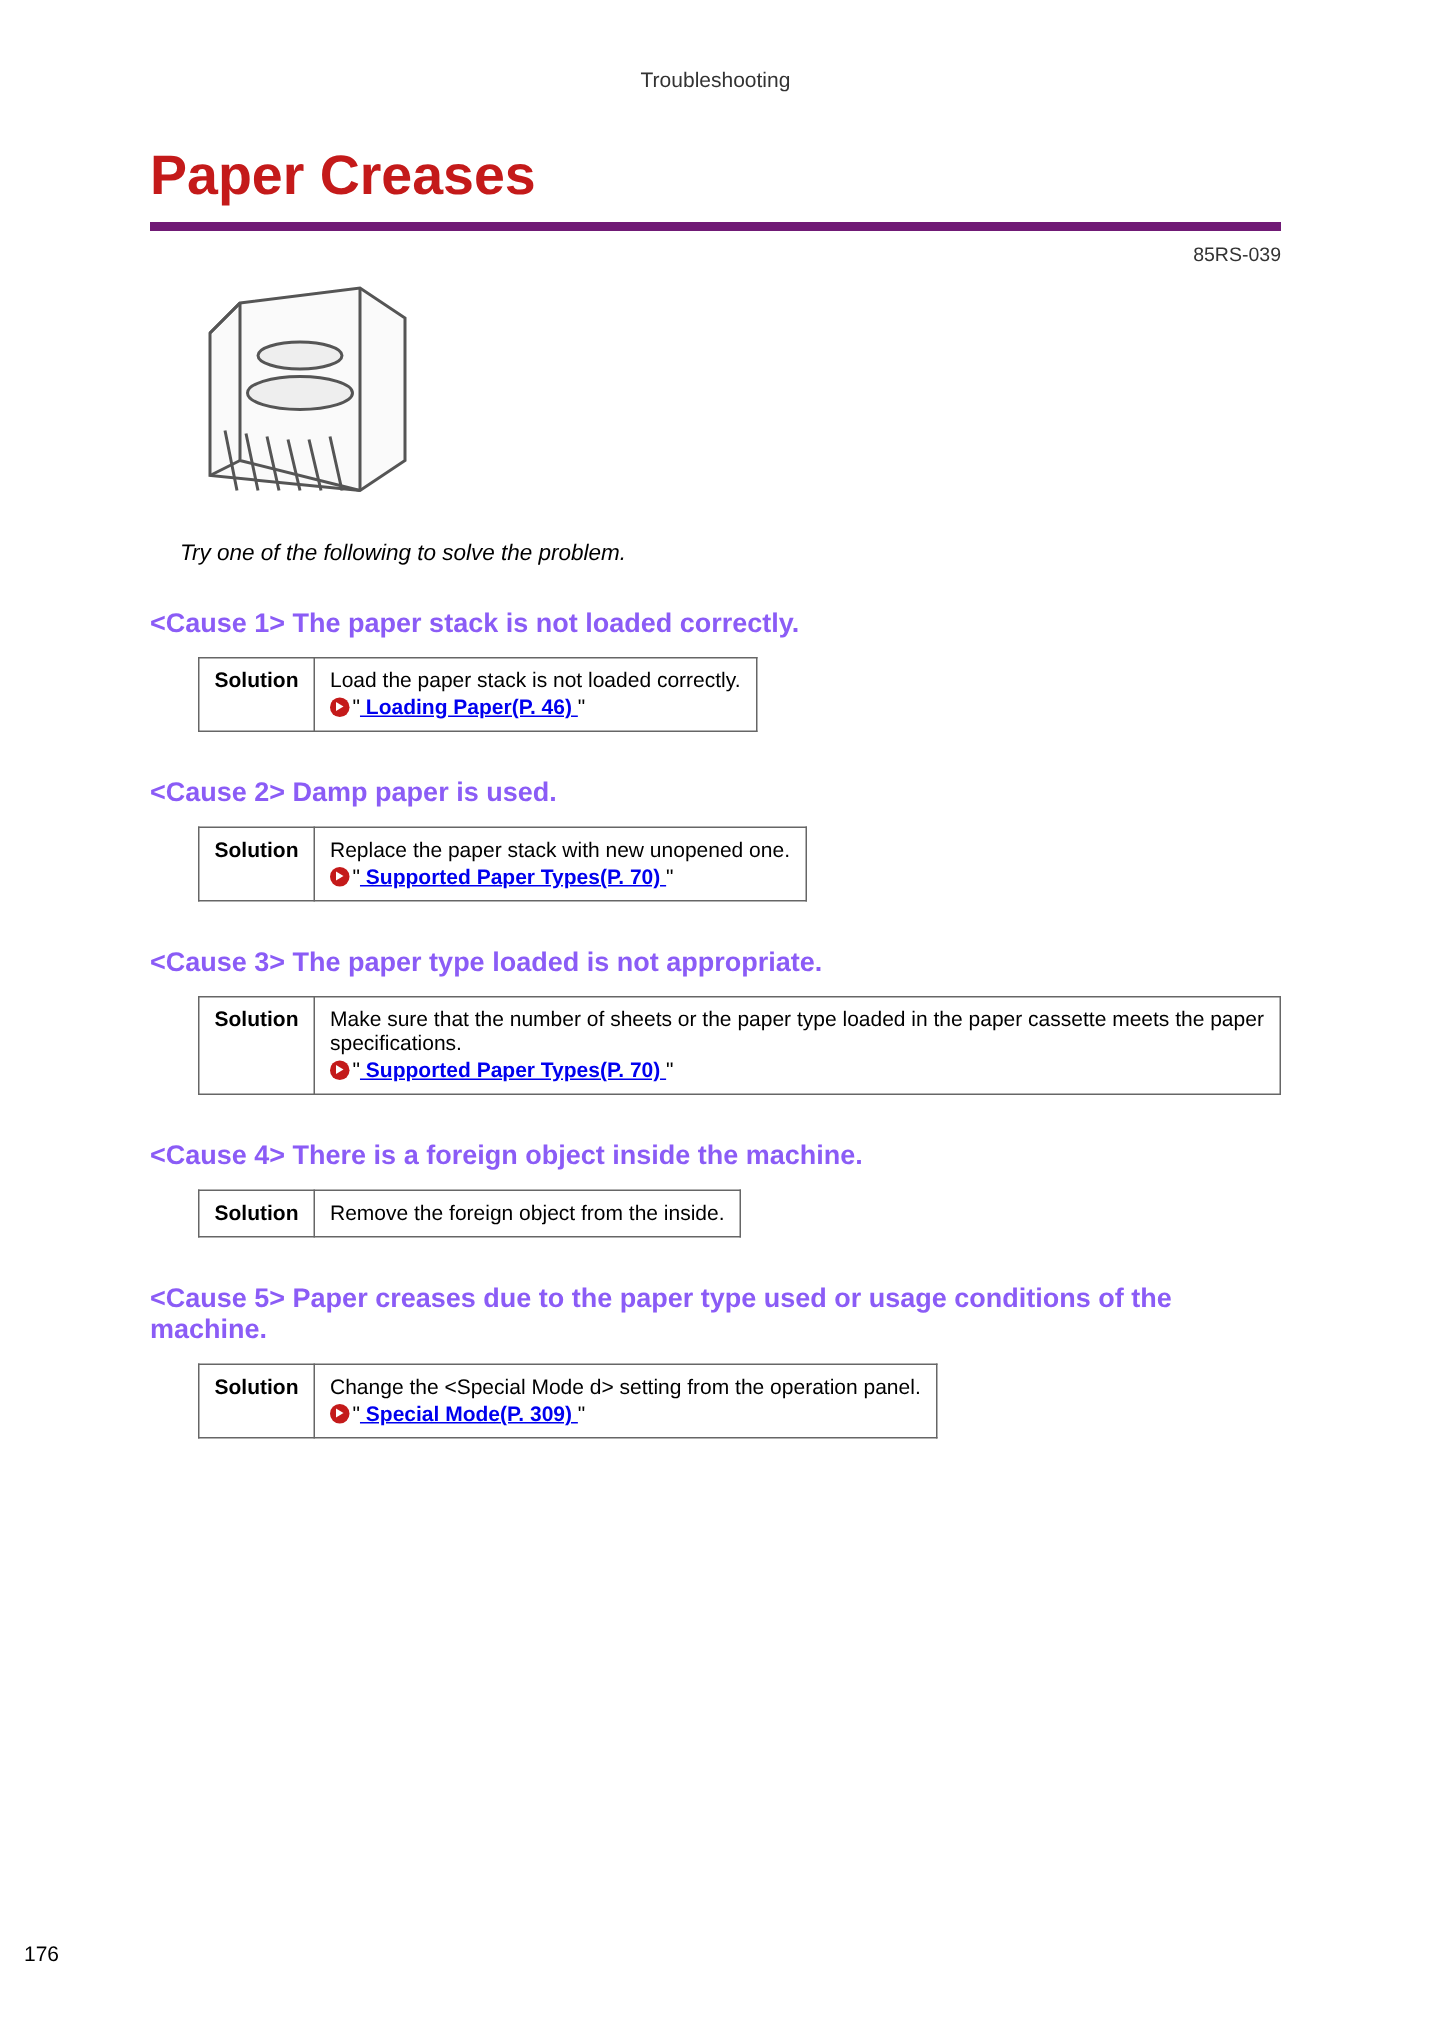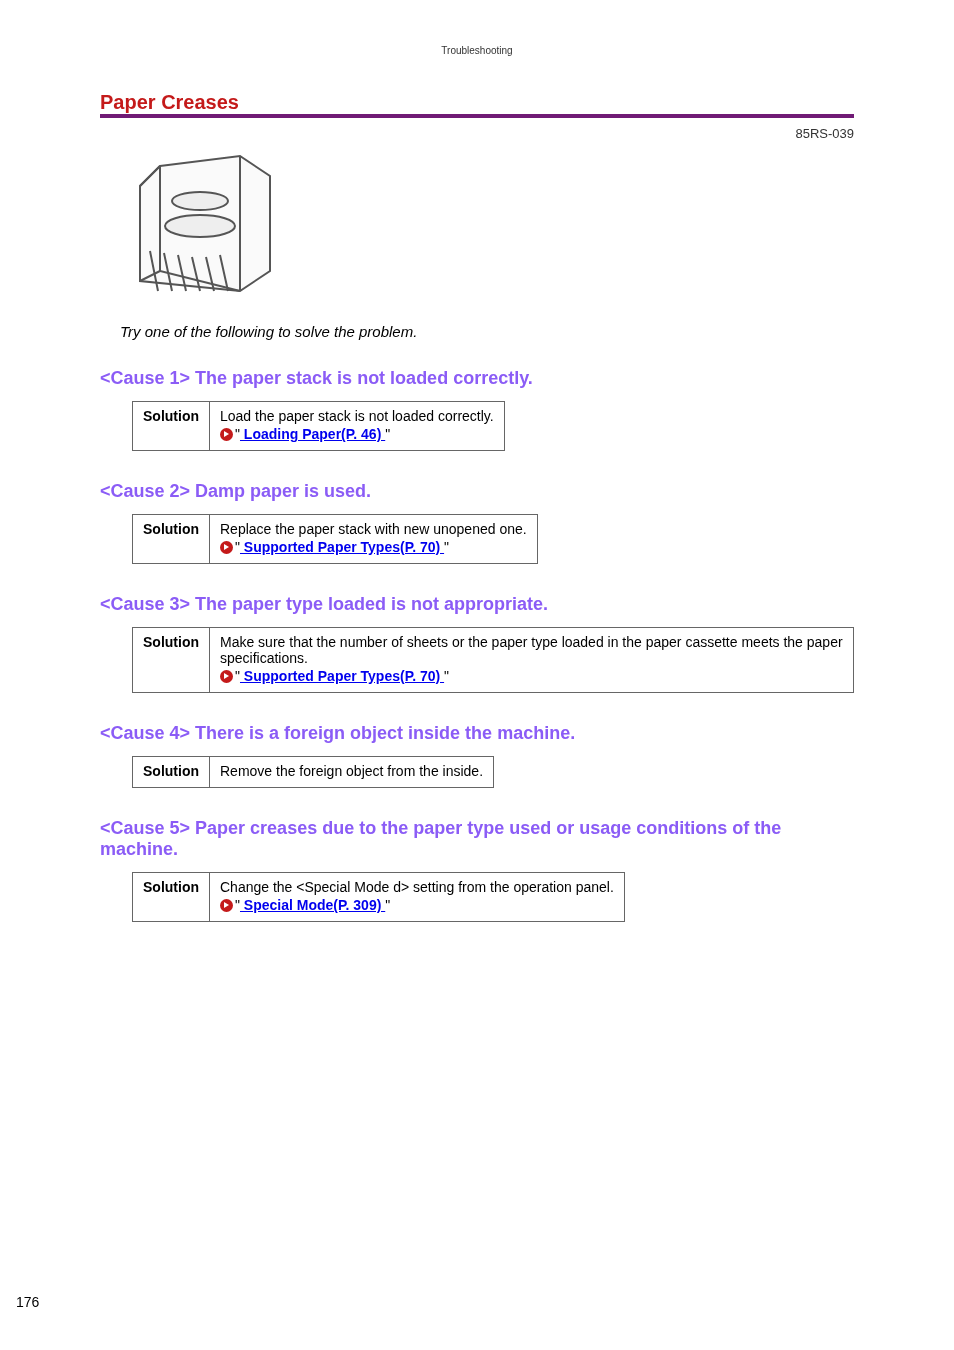--- a/index.html
+++ b/index.html
@@ -9,30 +9,30 @@
     font-family: "Segoe UI", Arial, sans-serif;
     color: #000;
     position: relative;
     background: #fff;
   }
   .page {
     padding: 45px 100px 0 100px;
   }
   .breadcrumb {
     text-align: center;
-    font-size: 10px;
+    font-size: 14px;
     color: #333;
     margin-bottom: 35px;
   }
   .title {
-    font-size: 20px;
+    font-size: 37px;
     font-weight: bold;
     color: #c41a1a;
-    border-bottom: 4px solid #701a75;
-    padding-bottom: 0;
+    border-bottom: 6px solid #701a75;
+    padding-bottom: 10px;
     margin-bottom: 8px;
   }
   .docid {
     text-align: right;
     font-size: 13px;
     color: #333;
     margin-bottom: 10px;
   }
   .hero {
     margin-left: 20px;

